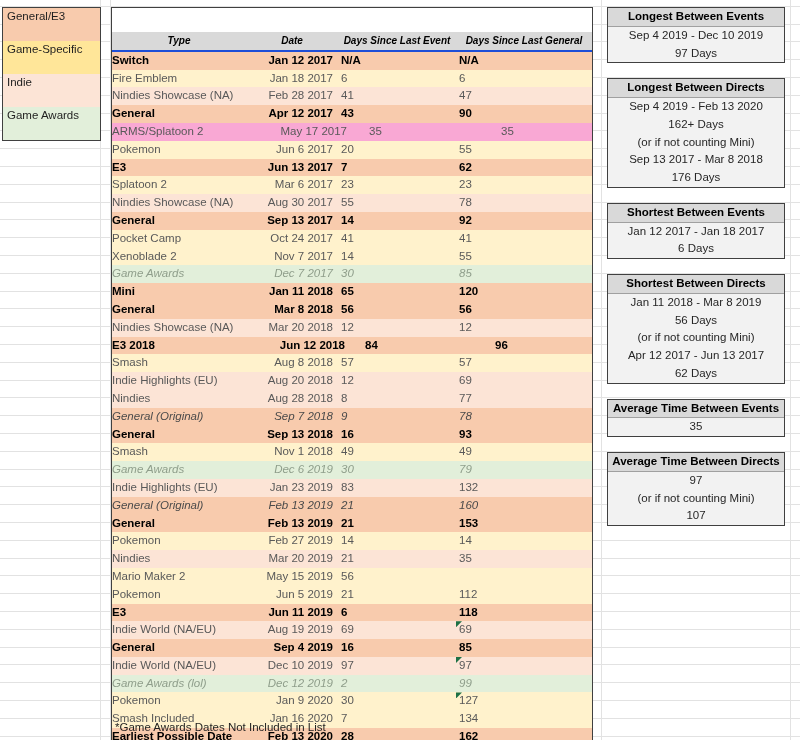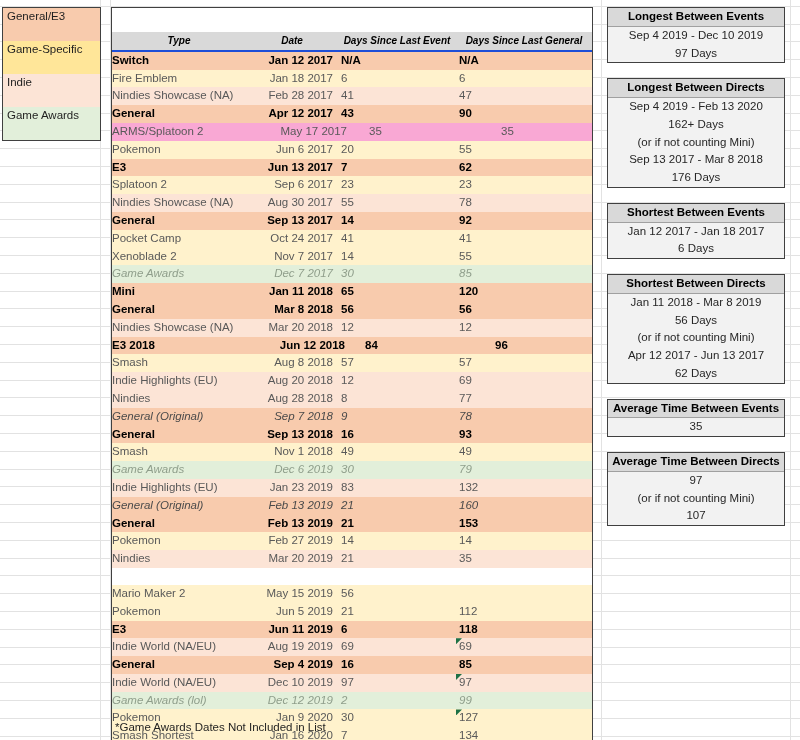--- a/index.html
+++ b/index.html
@@ -122,21 +122,21 @@
     <div class="c-dg">55</div>
   </div>
     <div class="trow cat-general" style="background: rgb(248, 203, 173);">
     <div class="c-type">E3</div>
     <div class="c-date">Jun 13 2017</div>
     <div class="c-de">7</div>
     <div class="c-dg">62</div>
   </div>
     <div class="trow cat-game" style="background: rgb(255, 242, 204);">
     <div class="c-type">Splatoon 2</div>
-    <div class="c-date">Sep 6 2017</div>
+    <div class="c-date">Mar 6 2017</div>
     <div class="c-de">23</div>
     <div class="c-dg">23</div>
   </div>
     <div class="trow cat-indie" style="background: rgb(252, 228, 214);">
     <div class="c-type">Nindies Showcase (NA)</div>
     <div class="c-date">Aug 30 2017</div>
     <div class="c-de">55</div>
     <div class="c-dg">78</div>
   </div>
     <div class="trow cat-general" style="background: rgb(248, 203, 173);">
@@ -252,21 +252,21 @@
     <div class="c-date">Feb 27 2019</div>
     <div class="c-de">14</div>
     <div class="c-dg">14</div>
   </div>
     <div class="trow cat-indie" style="background: rgb(252, 228, 214);">
     <div class="c-type">Nindies</div>
     <div class="c-date">Mar 20 2019</div>
     <div class="c-de">21</div>
     <div class="c-dg">35</div>
   </div>
-    <div class="trow cat-game" style="background: rgb(255, 242, 204); margin-top: 17px;">
+    <div class="trow cat-game" style="background: rgb(255, 242, 204);">
     <div class="c-type">Mario Maker 2</div>
     <div class="c-date">May 15 2019</div>
     <div class="c-de">56</div>
   </div>
     <div class="trow cat-game" style="background: rgb(255, 242, 204);">
     <div class="c-type">Pokemon</div>
     <div class="c-date">Jun 5 2019</div>
     <div class="c-de">21</div>
     <div class="c-dg">112</div>
   </div>
@@ -300,21 +300,21 @@
     <div class="c-de">2</div>
     <div class="c-dg">99</div>
   </div>
     <div class="trow cat-game" style="background: rgb(255, 242, 204);">
     <div class="c-type">Pokemon</div>
     <div class="c-date">Jan 9 2020</div>
     <div class="c-de">30</div>
     <div class="c-dg">127<span class="err-tri" style="background: rgb(30, 113, 69);"></span></div>
   </div>
     <div class="trow cat-game" style="background: rgb(255, 242, 204);">
-    <div class="c-type">Smash Shortest</div>
+    <div class="c-type">Smash Included</div>
     <div class="c-date">Jan 16 2020</div>
     <div class="c-de">7</div>
     <div class="c-dg">134</div>
   </div>
     <div class="trow cat-general" style="background: rgb(248, 203, 173);">
     <div class="c-type">Earliest Possible Date</div>
     <div class="c-date">Feb 13 2020</div>
     <div class="c-de">28</div>
     <div class="c-dg">162</div>
   </div>

